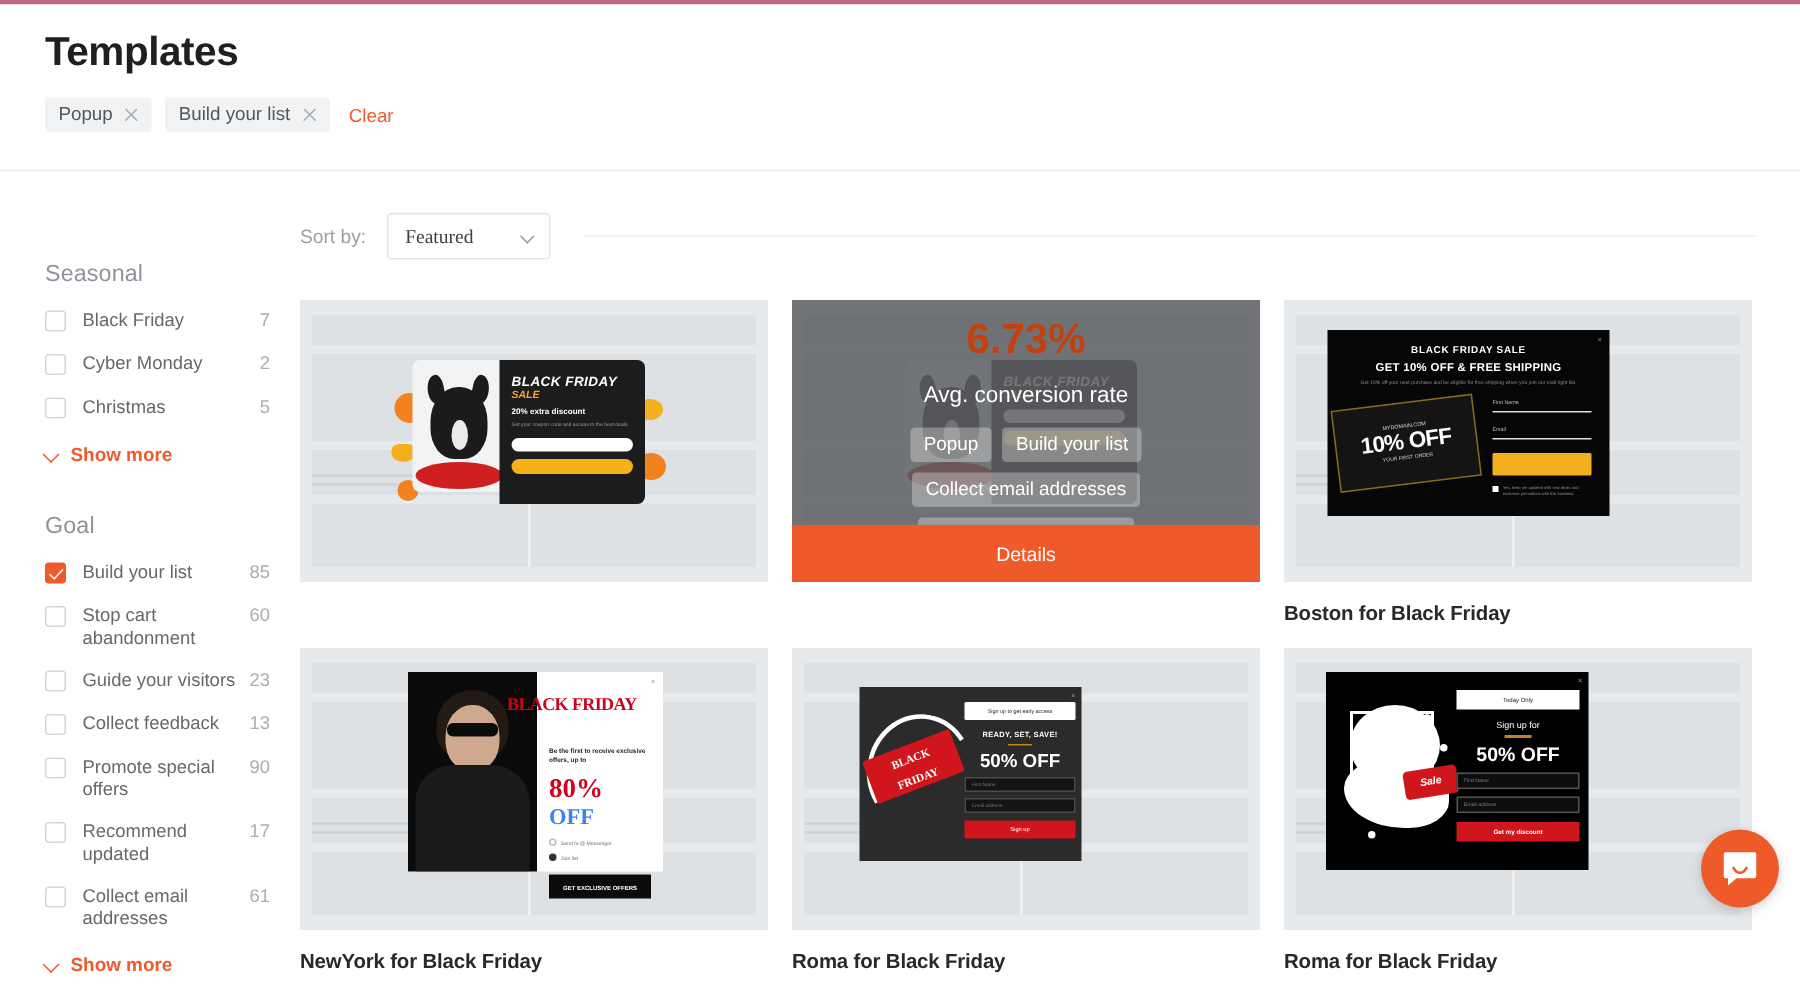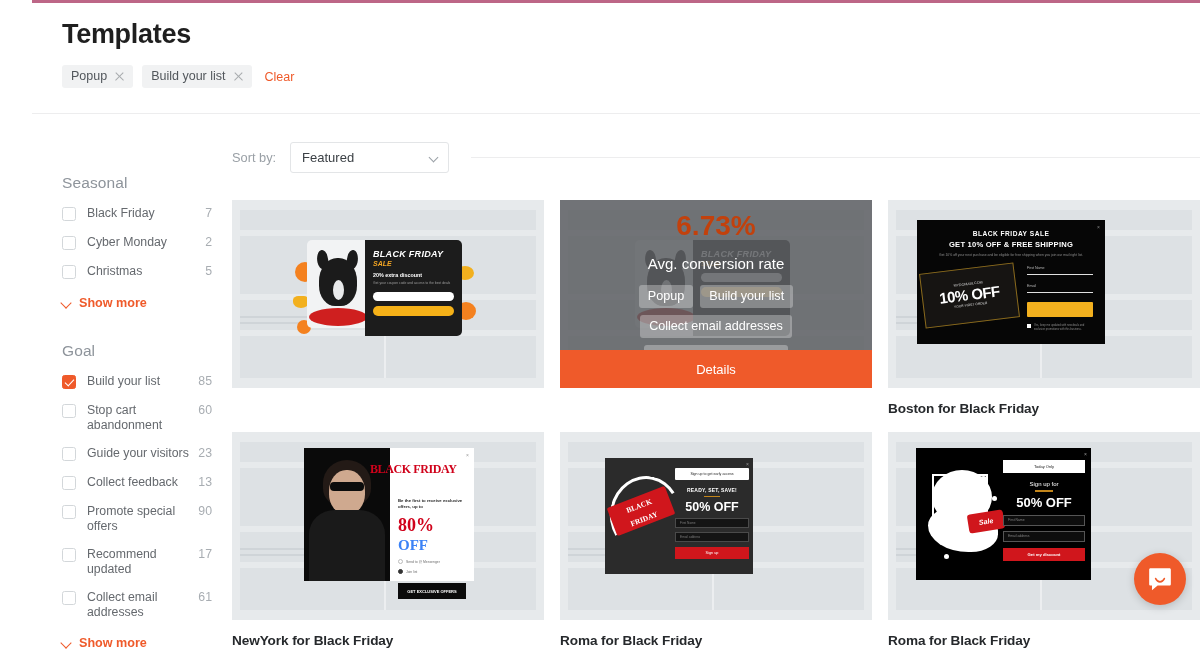--- a/index.html
+++ b/index.html
@@ -3,21 +3,21 @@
 <meta charset="utf-8">
 <style>
   * { box-sizing: border-box; margin: 0; padding: 0; }
   html, body {
     width: 1200px; height: 662px;
     font-family: "Liberation Sans", sans-serif;
     background: #ffffff;
     overflow: hidden;
     color: #2b2b2b;
   }
-  .page { position: relative; width: 1200px; height: 662px; padding-left: 32px; }
+  .page { position: relative; width: 1200px; height: 662px; }
 
   
   .top-accent { height: 3px; background: #bd6687; width: 100%; }
 
   
   .header {
     position: relative;
     height: 110px;
     padding: 14px 30px 0 30px;
     background: #fff;
@@ -109,25 +109,26 @@
     width:7px; height:7px; border:solid #ef5a2a; border-width:0 1.8px 1.8px 0;
     transform: rotate(45deg);
   }
 
   
   .main { flex: 1 1 auto; padding: 28px 30px 0 0; position: relative; }
   .sortbar { display: flex; align-items: center; gap: 14px; }
   .sort-label { font-size: 12.8px; color: #9aa0a6; }
   .sort-select {
     position: relative;
-    width: 159px; height: 31px;
+    width: 109px; height: 31px;
     border: 1px solid #e3e5e7; border-radius: 3px;
     background: #fff; display: flex; align-items: center;
     padding: 0 11px; font-size: 13px; color: #3b4045;
     cursor: pointer;
+    font-family: Liberation Serif, serif;
   }
   .sort-select .caret {
     position: absolute; right: 11px; top: 11px;
     width: 7px; height: 7px;
     border: solid #9aa0a6; border-width: 0 1.5px 1.5px 0;
     transform: rotate(45deg);
   }
   .sort-rule { flex: 1 1 auto; height: 1px; background: #ededee; margin-left: 8px; }
 
   

